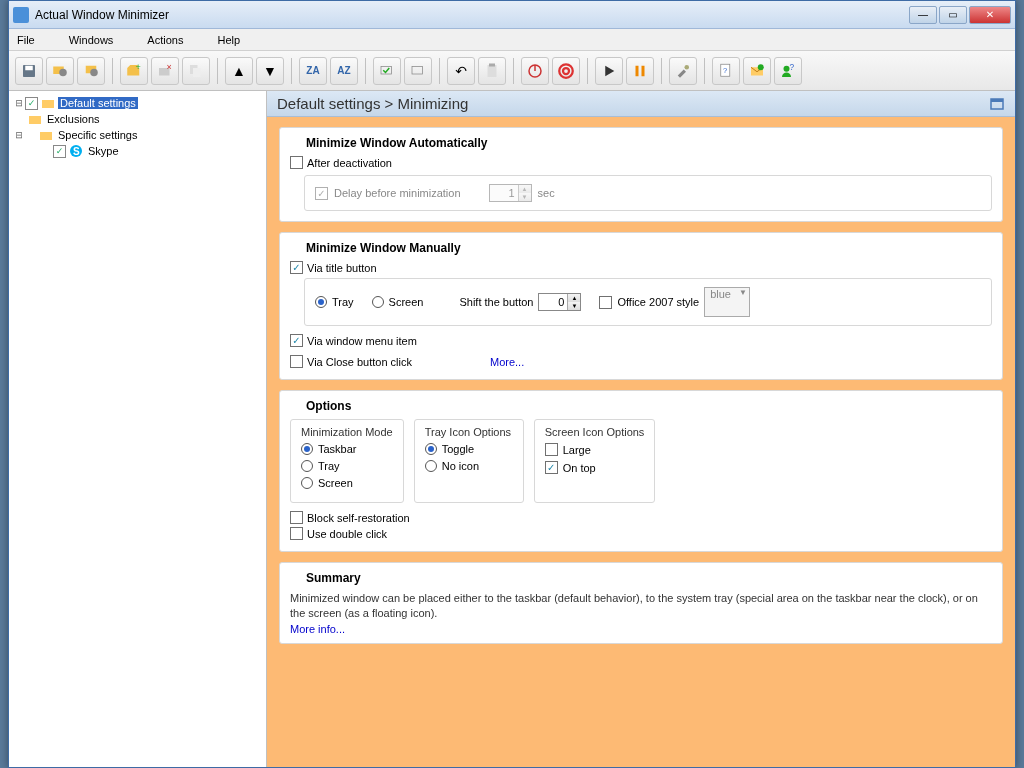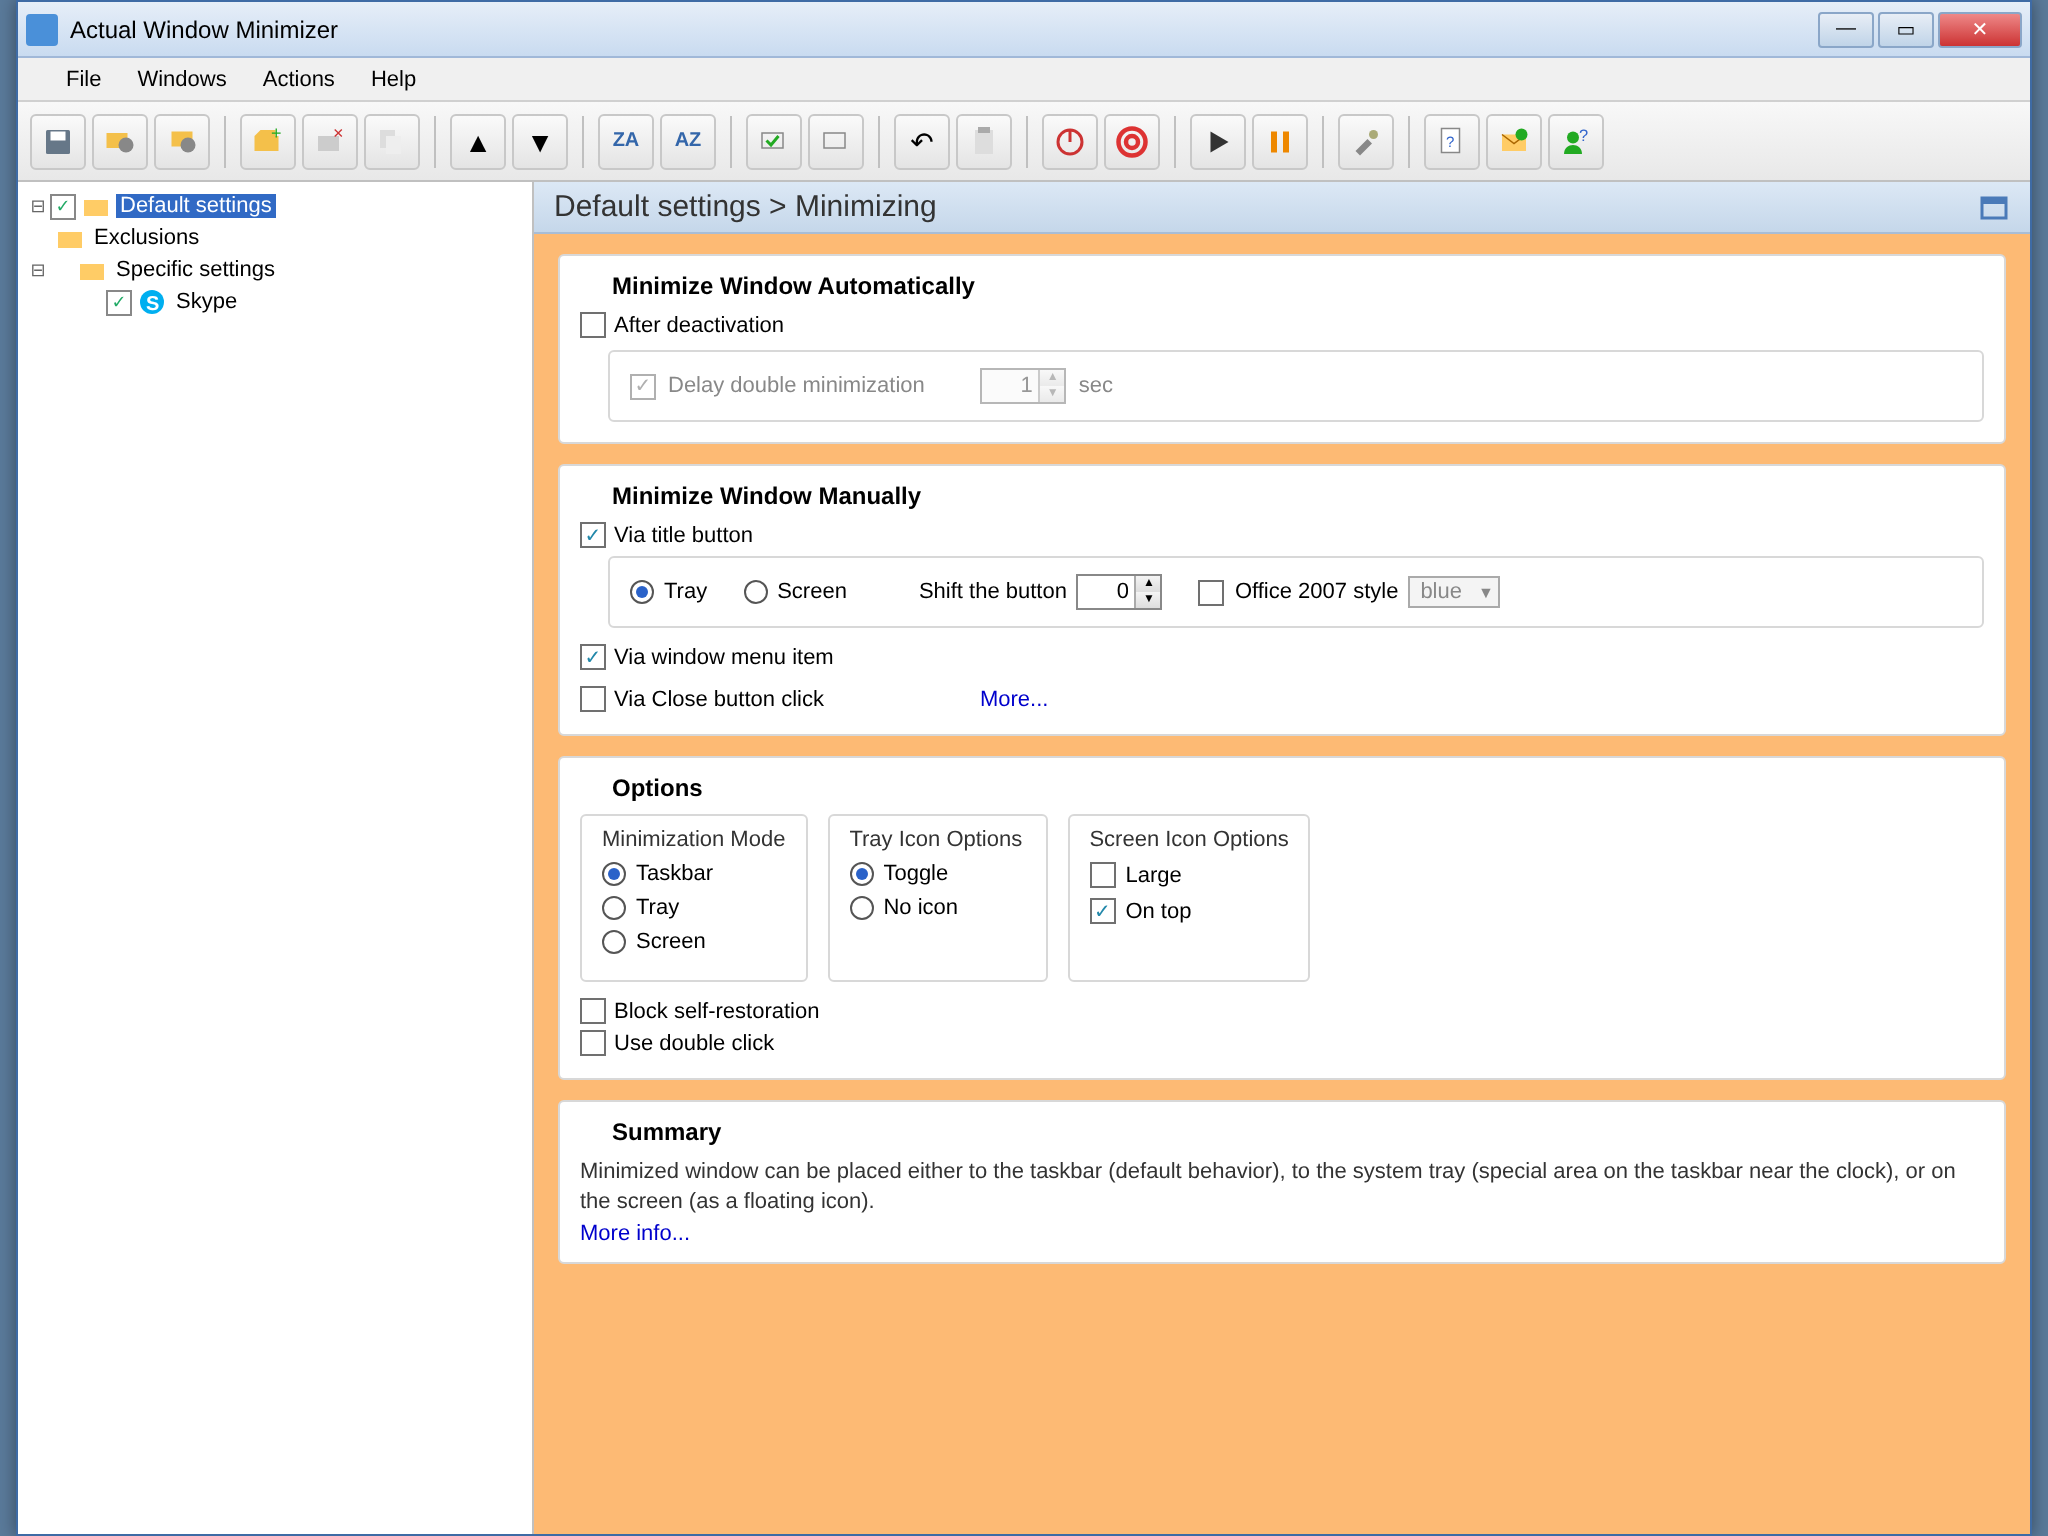--- a/index.html
+++ b/index.html
@@ -4,21 +4,21 @@
 <style>
 * { box-sizing: border-box; margin: 0; padding: 0; }
 body { font-family: Tahoma, "Segoe UI", sans-serif; font-size: 11px; background: #5a7a9a; width: 1024px; height: 768px; overflow: hidden; }
 .window { position: absolute; left: 8px; top: 0; width: 1008px; height: 768px; background: #fdba74; border: 1px solid #3e6ba5; box-shadow: 0 0 8px rgba(0,0,0,.4); }
 .titlebar { height: 28px; background: linear-gradient(#e6eef8,#c9dbf0); display: flex; align-items: center; padding: 0 4px; border-bottom: 1px solid #a0b8d8; }
 .titlebar .icon { width: 16px; height: 16px; background: #4a90d9; border-radius: 2px; margin-right: 6px; }
 .titlebar .title { flex: 1; font-size: 12px; color: #000; }
 .winbtns { display: flex; gap: 2px; }
 .winbtn { width: 28px; height: 18px; background: linear-gradient(#e8eef6,#c0d4e8); border: 1px solid #8aa6c8; border-radius: 2px; display: flex; align-items: center; justify-content: center; font-size: 10px; cursor: pointer; }
 .winbtn.close { background: linear-gradient(#e88,#c33); color: #fff; width: 42px; }
-.menubar { height: 22px; background: #f0f0f0; border-bottom: 1px solid #d0d0d0; display: flex; align-items: center; padding: 0 16px; gap: 2px; }
+.menubar { height: 22px; background: #f0f0f0; border-bottom: 1px solid #d0d0d0; display: flex; align-items: center; padding: 0 0; gap: 18px; }
 .menuitem { padding: 2px 8px; cursor: pointer; }
 .toolbar { height: 40px; background: linear-gradient(#f8f8f8,#e8e8e8); border-bottom: 1px solid #c0c0c0; display: flex; align-items: center; padding: 0 6px; gap: 3px; }
 .tbtn { width: 28px; height: 28px; background: linear-gradient(#fafafa,#e4e4e4); border: 1px solid #c8c8c8; border-radius: 3px; display: flex; align-items: center; justify-content: center; cursor: pointer; font-size: 14px; }
 .tbtn svg { width: 18px; height: 18px; }
 .tsep { width: 1px; height: 26px; background: #c0c0c0; margin: 0 4px; }
 .content { display: flex; height: calc(100% - 90px); }
 .sidebar { width: 258px; border-right: 1px solid #c0c0c0; padding: 4px; overflow: auto; background: #fff; }
 .tree { font-size: 11px; }
 .tree-item { display: flex; align-items: center; height: 16px; padding: 1px 0; cursor: pointer; white-space: nowrap; }
 .tree-item .exp { width: 12px; text-align: center; color: #666; font-size: 9px; }
@@ -45,21 +45,21 @@
 .subgroup { border: 1px solid #d8d8d8; border-radius: 3px; padding: 8px 10px; margin: 4px 0 8px 14px; display: flex; align-items: center; gap: 18px; }
 .subgroup .col { display: flex; align-items: center; gap: 5px; }
 .spinner { display: inline-flex; border: 1px solid #888; background: #fff; height: 18px; }
 .spinner input { width: 28px; border: none; text-align: right; padding: 0 3px; font-size: 11px; outline: none; }
 .spinner .spbtns { display: flex; flex-direction: column; border-left: 1px solid #aaa; }
 .spinner .spbtn { width: 12px; height: 8px; font-size: 6px; display: flex; align-items: center; justify-content: center; background: linear-gradient(#f4f4f4,#ddd); cursor: pointer; }
 .link { color: #0000cc; cursor: pointer; }
 .opt-cols { display: flex; gap: 10px; margin-bottom: 8px; }
 .opt-col { border: 1px solid #d8d8d8; border-radius: 3px; padding: 6px 10px 8px 10px; min-width: 110px; }
 .opt-col .col-title { margin-bottom: 4px; color: #333; }
-.select { display: inline-flex; align-items: center; border: 1px solid #aaa; background: #f4f4f4; height: 16px; padding: 0 2px 0 5px; color: #888; }
+.select { display: inline-flex; align-items: flex-start; border: 1px solid #aaa; background: #f4f4f4; height: 30px; padding: 0 2px 0 5px; color: #888; }
 .select .arr { margin-left: 8px; font-size: 8px; color: #888; }
 .disabled-text { color: #888; }
 .summary-text { font-size: 11px; line-height: 1.35; color: #333; margin-bottom: 2px; }
 </style>
 </head>
 <body>
 
 <div class="window">
   <div class="titlebar">
     <div class="icon"></div>
@@ -258,21 +258,21 @@
       <div class="panel">
 
         <div class="section">
           <div class="section-title">Minimize Window Automatically</div>
           <div class="checkrow">
             <span class="chkbox"></span>
             <span>After deactivation</span>
           </div>
           <div class="nested">
             <span class="chkbox checked disabled"></span>
-            <span class="disabled-text">Delay double minimization</span>
+            <span class="disabled-text">Delay before minimization</span>
             <span style="flex:0 0 16px"></span>
             <span class="spinner" style="opacity:.6">
               <input disabled="" value="1" style="">
               <span class="spbtns">
                   <span class="spbtn">▲</span>
                   <span class="spbtn">▼</span>
                 </span>
             </span>
             <span class="disabled-text">sec</span>
           </div>

